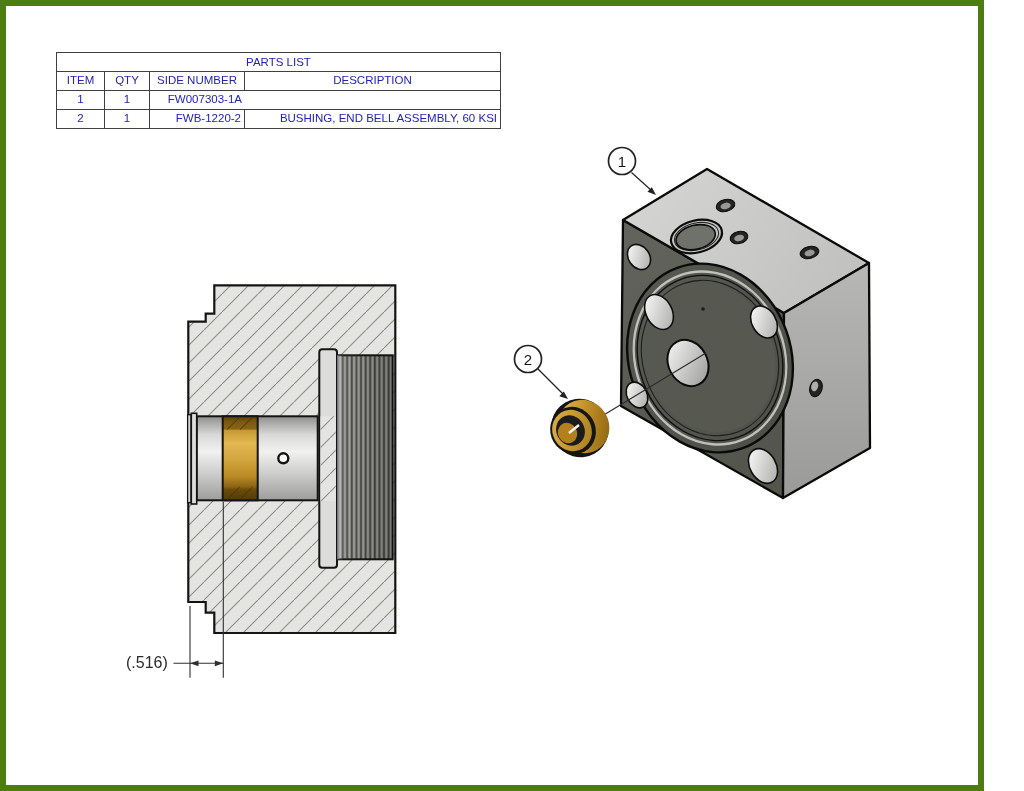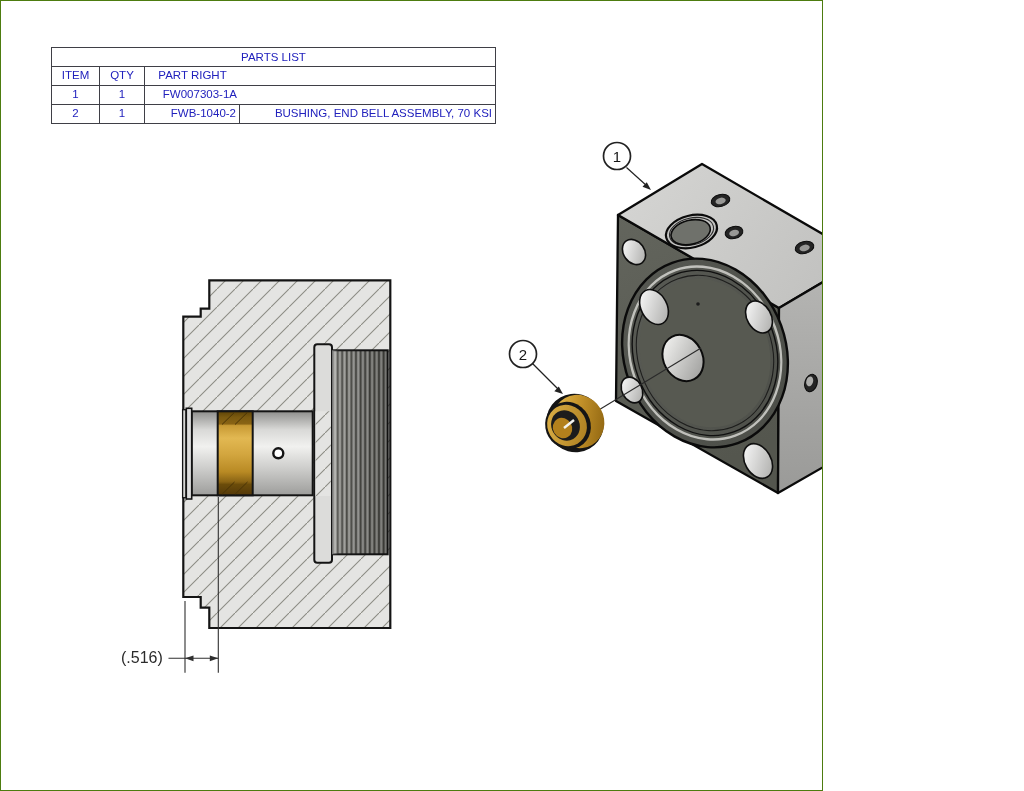--- a/index.html
+++ b/index.html
@@ -1,17 +1,17 @@
 <!DOCTYPE html>
 <html><head>
 <meta charset="utf-8">
 <style>
   html,body{margin:0;padding:0;background:#ffffff;font-family:"Liberation Sans",sans-serif;}
-  .canvas{position:relative;width:823px;height:791px;background:#ffffff;overflow:hidden;
-          border:1px solid #4d7c0f;box-sizing:border-box;padding-left:44px;}
+  .canvas{position:relative;width:984px;height:791px;background:#ffffff;overflow:hidden;
+          border:6px solid #4d7c0f;box-sizing:border-box;padding-left:44px;}
   .drawing-svg{position:absolute;left:0;top:0;}
   
   .parts-table{position:absolute;left:50px;top:46px;width:445px;border:1.6px solid #3f3f46;
                color:#2121bd;font-size:11.5px;box-sizing:border-box;background:#ffffff;}
   .pt-title{height:18px;line-height:18px;text-align:center;border-bottom:1.3px solid #3f3f46;}
   .pt-row{display:grid;grid-template-columns:48px 45px 95px 1fr;height:18px;line-height:17px;}
   .pt-row:not(:last-child){border-bottom:1.3px solid #3f3f46;}
   .pt-cell{border-right:1.3px solid #3f3f46;padding:0 3px;white-space:nowrap;overflow:hidden;box-sizing:border-box;}
   .pt-cell:last-child{border-right:none;}
   .c-center{text-align:center;}
@@ -21,32 +21,33 @@
 </head>
 <body>
 
 <div class="canvas">
 
   <div class="parts-table">
     <div class="pt-title">PARTS LIST</div>
     <div class="pt-row">
       <div class="pt-cell c-center">ITEM</div>
       <div class="pt-cell c-center">QTY</div>
-      <div class="pt-cell c-center">PART RIGHT</div>
+      <div class="pt-cell c-center">SIDE NUMBER</div>
+      <div class="pt-cell c-center">DESCRIPTION</div>
     </div>
     <div class="pt-row">
       <div class="pt-cell c-center">1</div>
       <div class="pt-cell c-center">1</div>
       <div class="pt-cell c-left">FW007303-1A</div>
     </div>
     <div class="pt-row">
       <div class="pt-cell c-center">2</div>
       <div class="pt-cell c-center">1</div>
-      <div class="pt-cell c-left">FWB-1040-2</div>
-      <div class="pt-cell c-left">BUSHING, END BELL ASSEMBLY, 70 KSI</div>
+      <div class="pt-cell c-left">FWB-1220-2</div>
+      <div class="pt-cell c-left">BUSHING, END BELL ASSEMBLY, 60 KSI</div>
     </div>
   </div>
 
   <svg class="drawing-svg" width="1024" height="791" viewBox="0 0 1024 791">
     <defs>
       <pattern id="hatch" patternUnits="userSpaceOnUse" width="18" height="18">
         <line x1="0" y1="18" x2="18" y2="0" stroke="#8c8c84" stroke-width="1.1"></line>
       </pattern>
       <pattern id="threads" patternUnits="userSpaceOnUse" width="4.6" height="8">
         <rect width="4.6" height="8" fill="#82827e"></rect>

